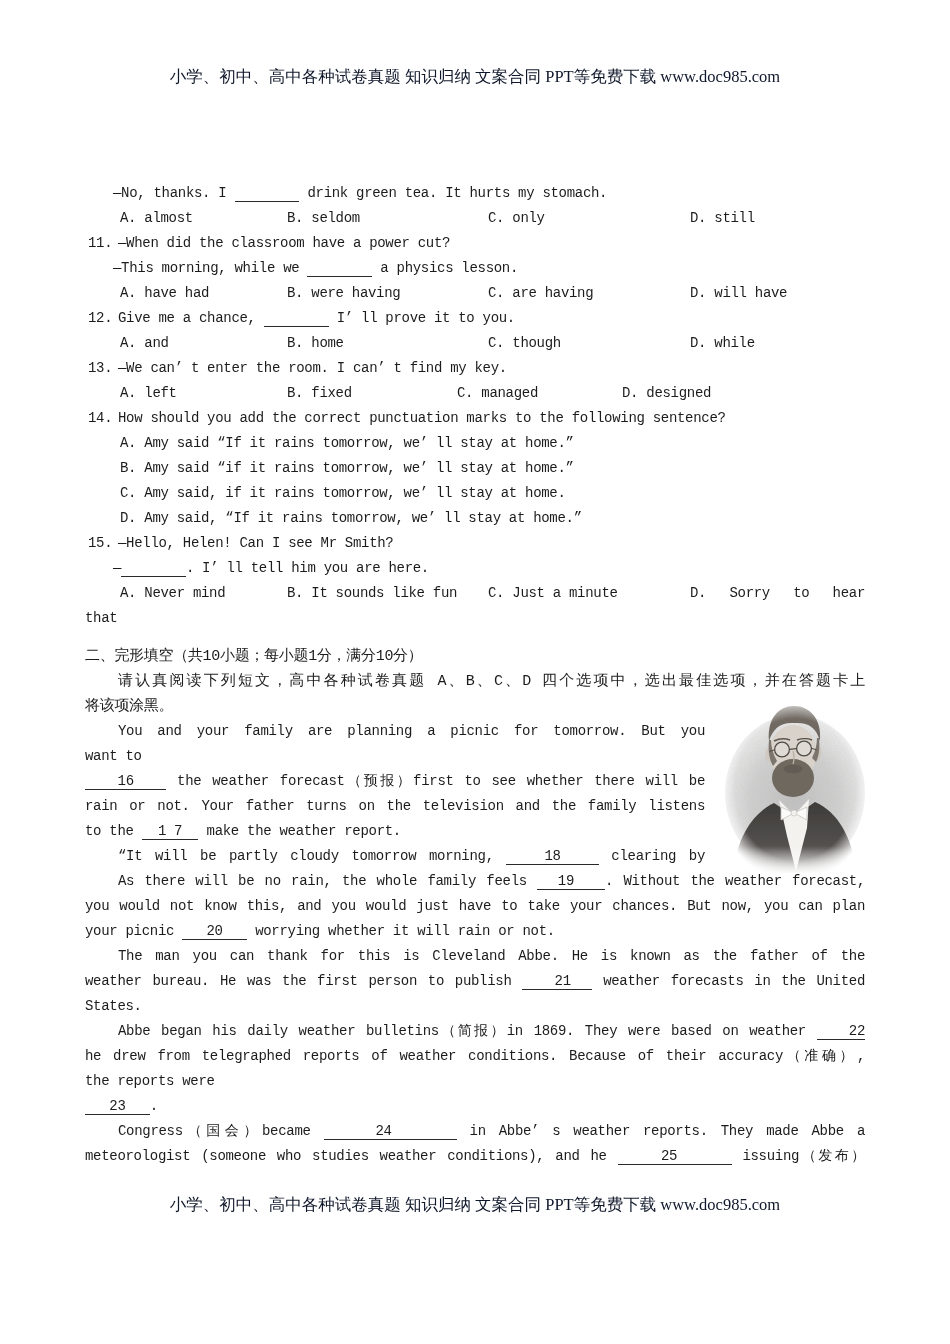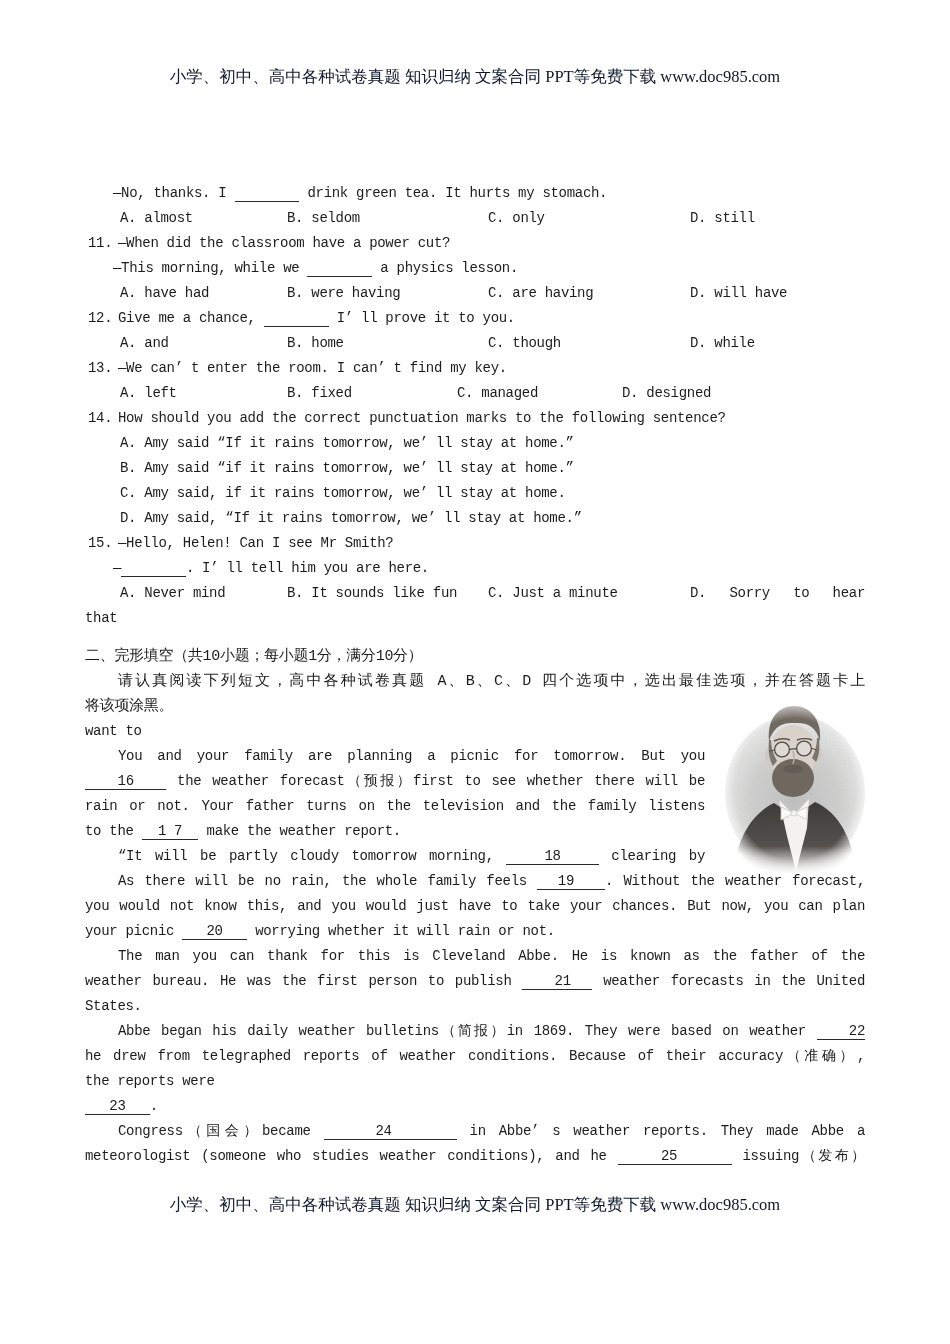--- a/index.html
+++ b/index.html
@@ -117,22 +117,22 @@
       <span class="o3">C. Just a minute</span>
       <span class="o4 spread">D.  Sorry  to  hear</span>
     </div>
     <div class="ln">that</div>
 
     <div class="ln cjk heading">二、完形填空（共10小题；每小题1分，满分10分）</div>
     <div class="ln cjk jl ind">请认真阅读下列短文，高中各种试卷真题 A、B、C、D 四个选项中，选出最佳选项，并在答题卡上</div>
     <div class="ln cjk">将该项涂黑。</div>
 
     <div class="narrowcol">
+      <div class="ln jl ind">You and your family are planning a picnic for tomorrow. But you</div>
       <div class="ln">want to</div>
-      <div class="ln jl ind">You and your family are planning a picnic for tomorrow. But you</div>
       <div class="ln jl"><span class="blank">   16   </span> the weather forecast（预报）first to see whether there will be</div>
       <div class="ln jl">rain or not. Your father turns on the television and the family listens</div>
       <div class="ln">to the <span class="blank">  1 7  </span> make the weather report.</div>
       <div class="ln jl ind">“It will be partly cloudy tomorrow morning, <span class="blank">   18   </span> clearing by</div>
     </div>
 
     <div class="ln jl ind">As there will be no rain, the whole family feels <span class="blank">  19   </span>. Without the weather forecast,</div>
     <div class="ln jl">you would not know this, and you would just have to take your chances. But now, you can plan</div>
     <div class="ln">your picnic <span class="blank">   20   </span> worrying whether it will rain or not.</div>
     <div class="ln jl ind">The man you can thank for this is Cleveland Abbe. He is known as the father of the</div>

